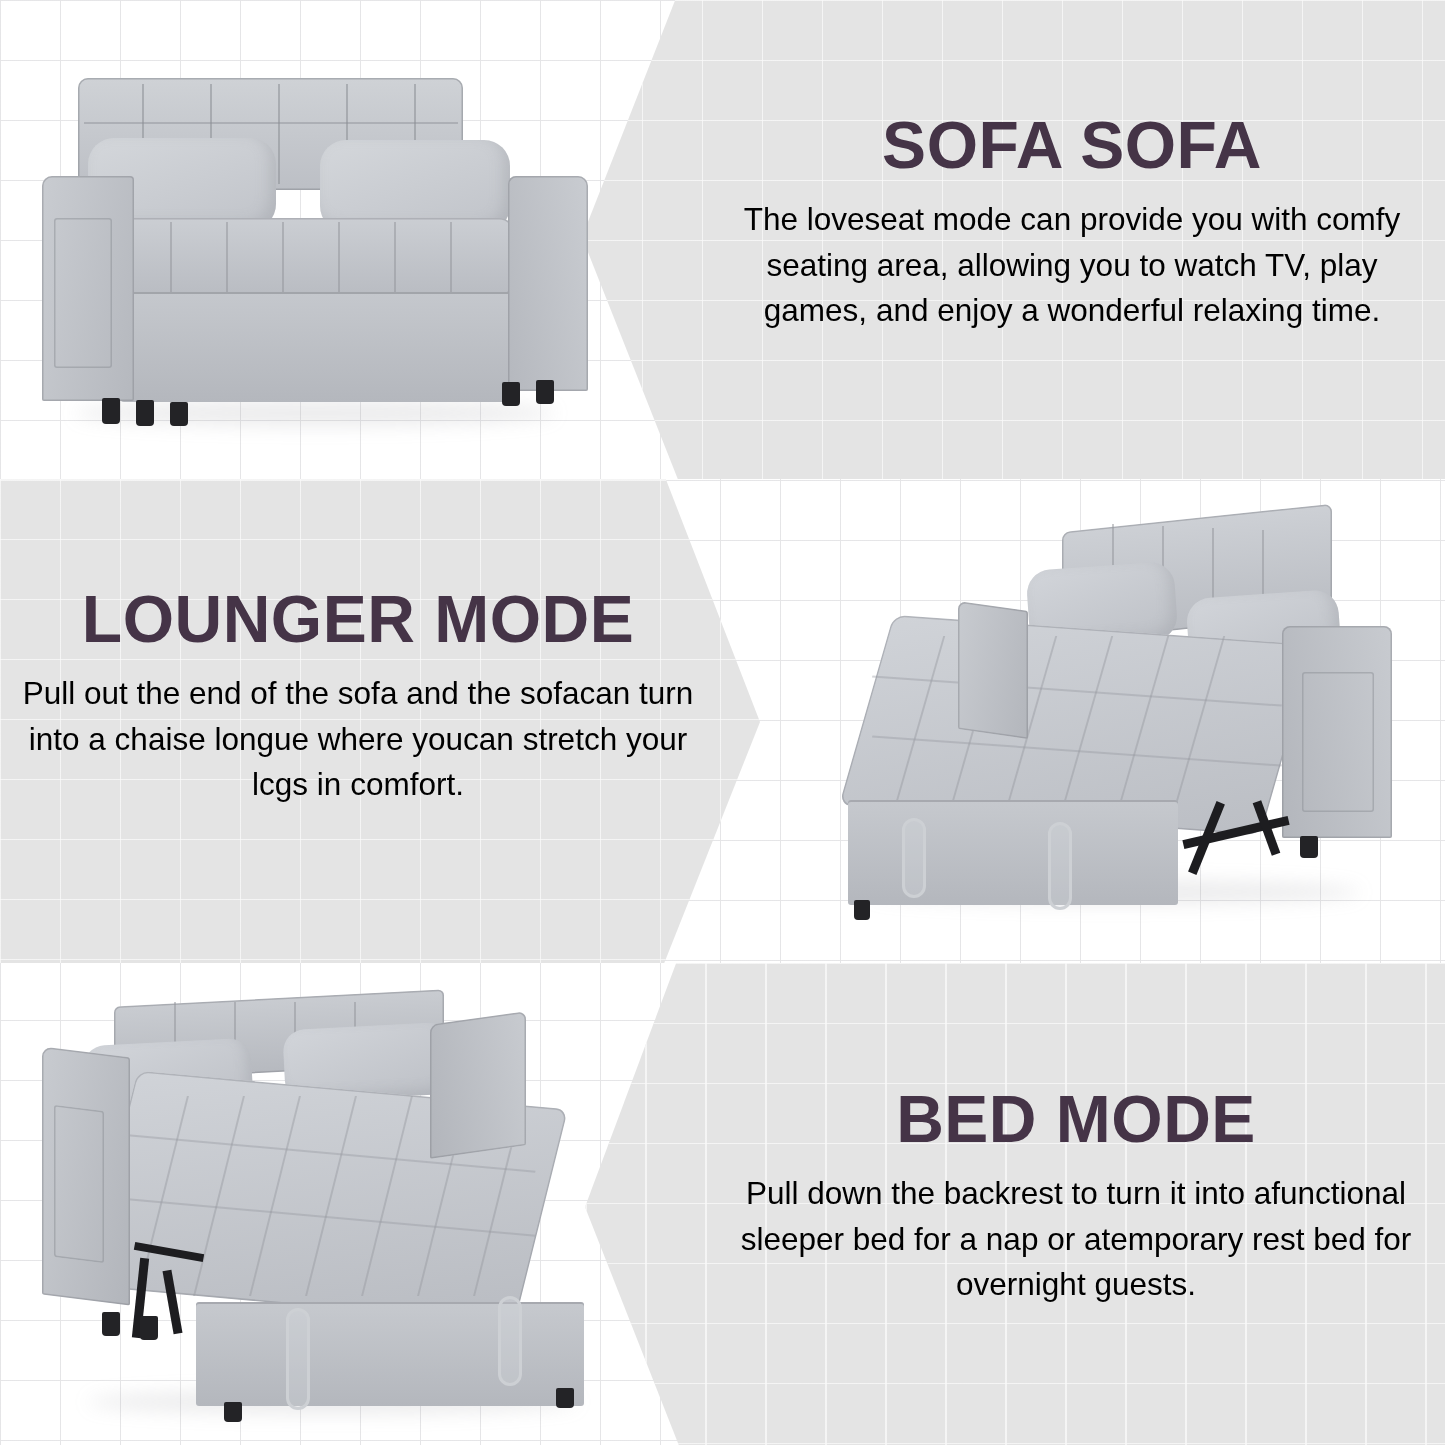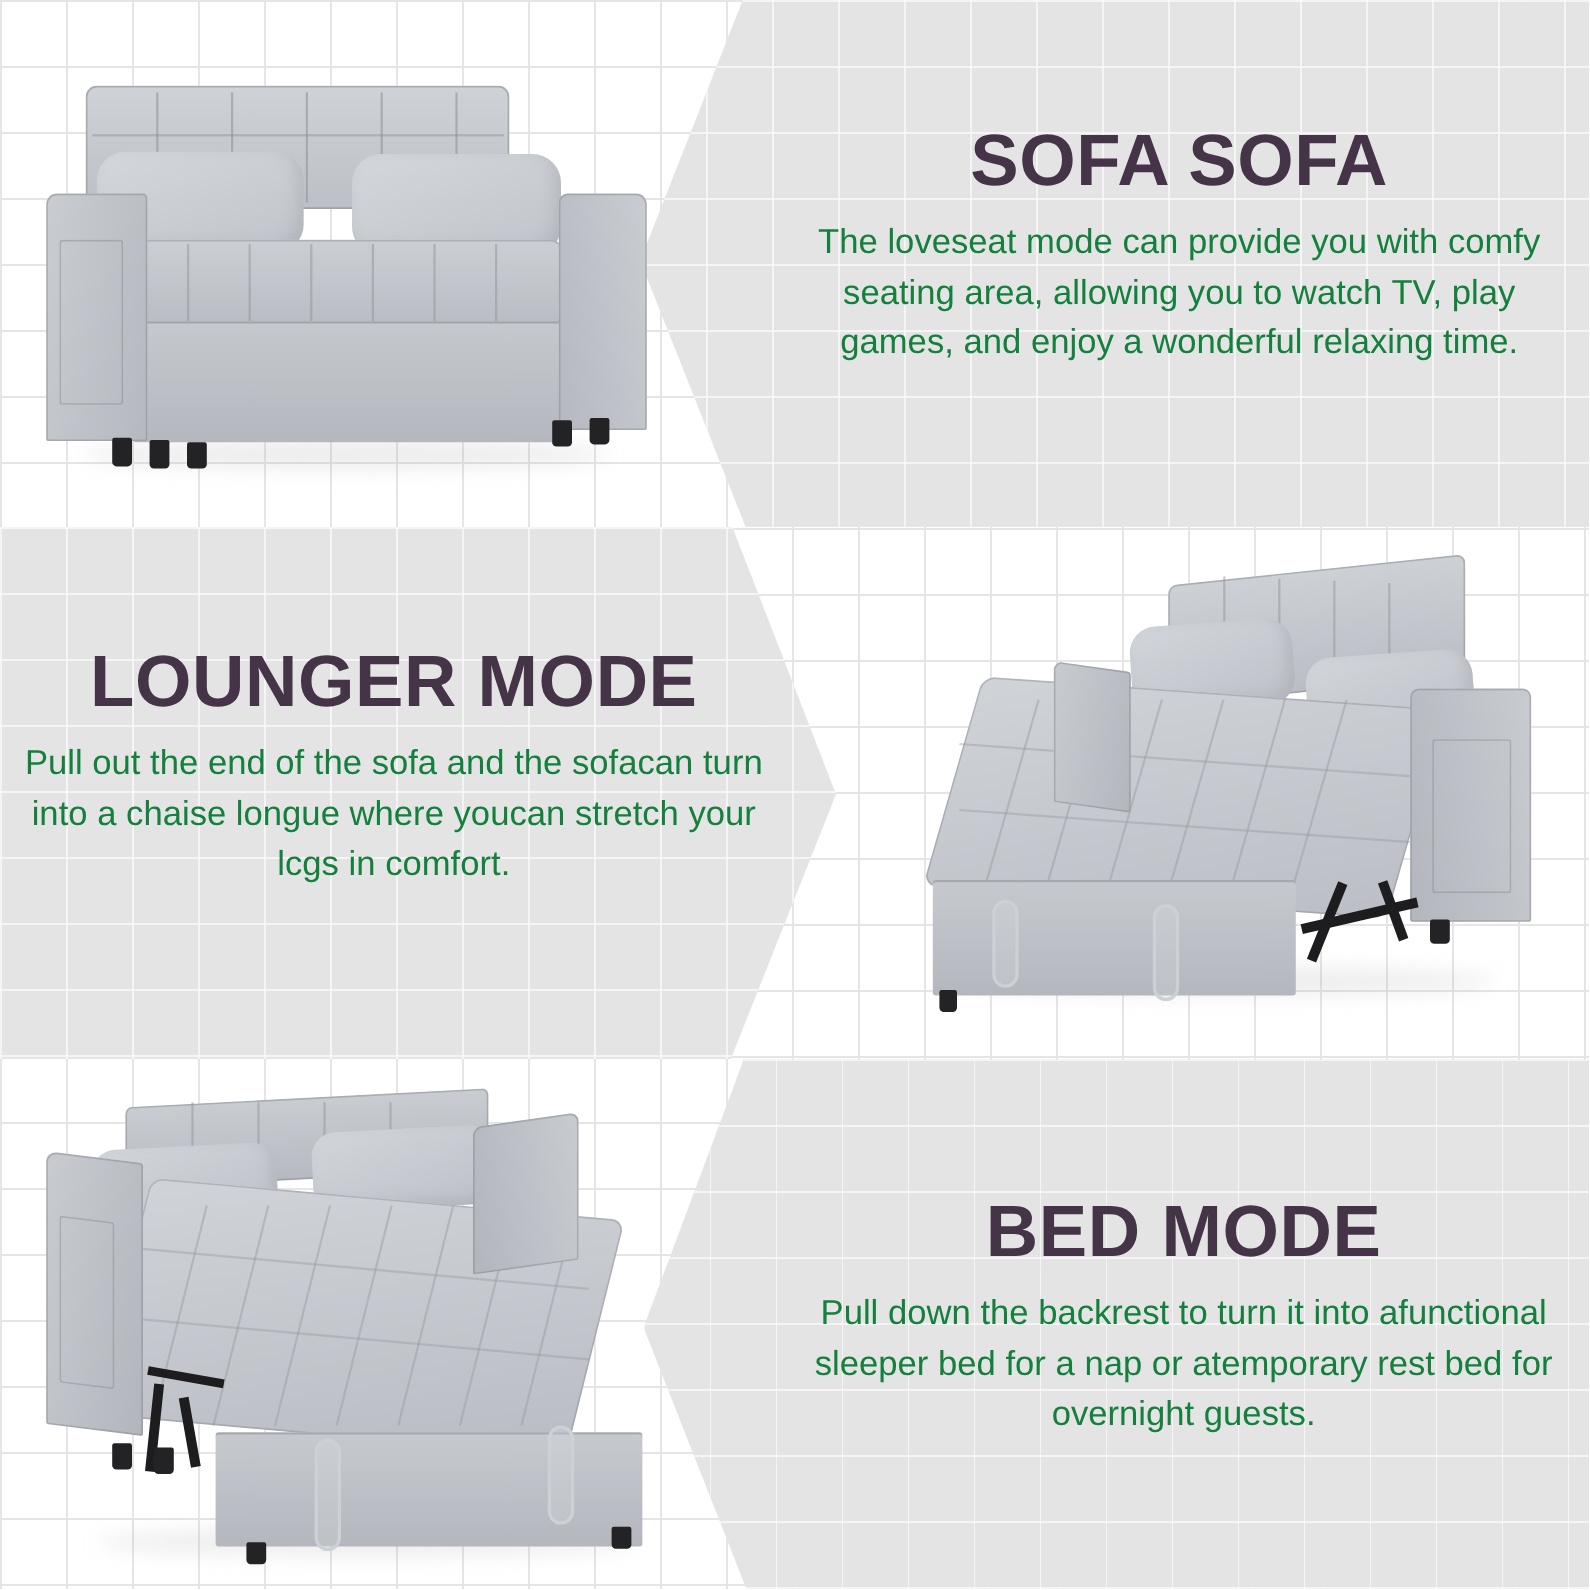--- a/index.html
+++ b/index.html
@@ -68,21 +68,21 @@
     font-size: 66px;
     font-weight: bold;
     color: #453447;
     letter-spacing: 0.5px;
     line-height: 1.02;
     margin: 0 0 18px 0;
     white-space: nowrap;
   }
   .mode-desc {
     font-size: 31.5px;
-    color: #15803d;
+    color: #000000;
     line-height: 1.44;
     margin: 0;
   }
   #text-sofa    { left: 722px; top: 112px;  width: 700px; }
   #text-lounger { left: 8px;   top: 586px;  width: 700px; }
   #text-bed     { left: 726px; top: 1086px; width: 700px; }
 
   
   .sofa-art { position: absolute; }
   .fab      { position: absolute; background: #c3c6cb; }

